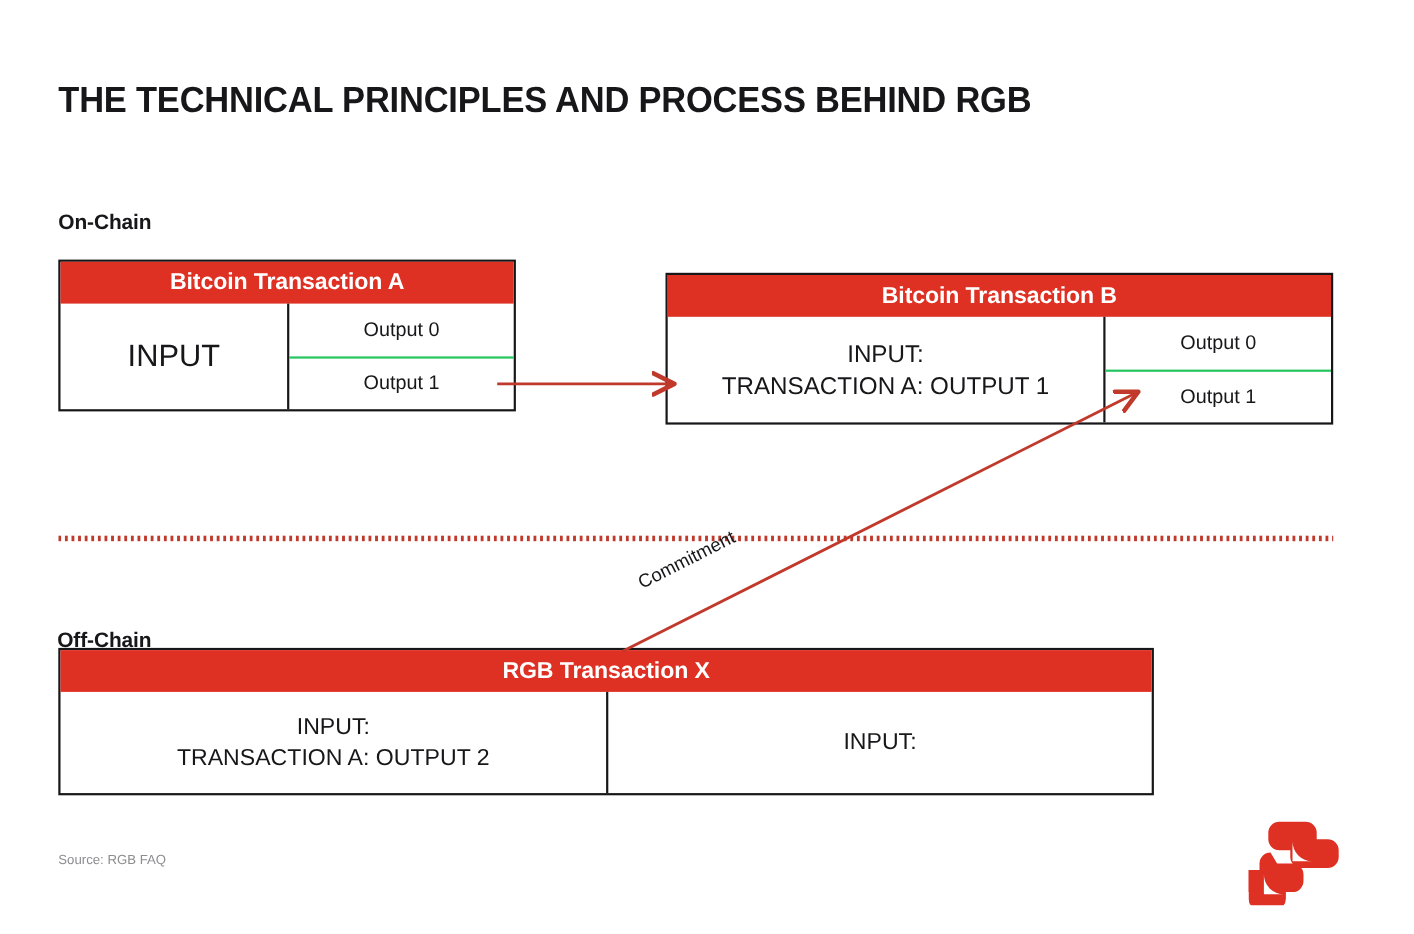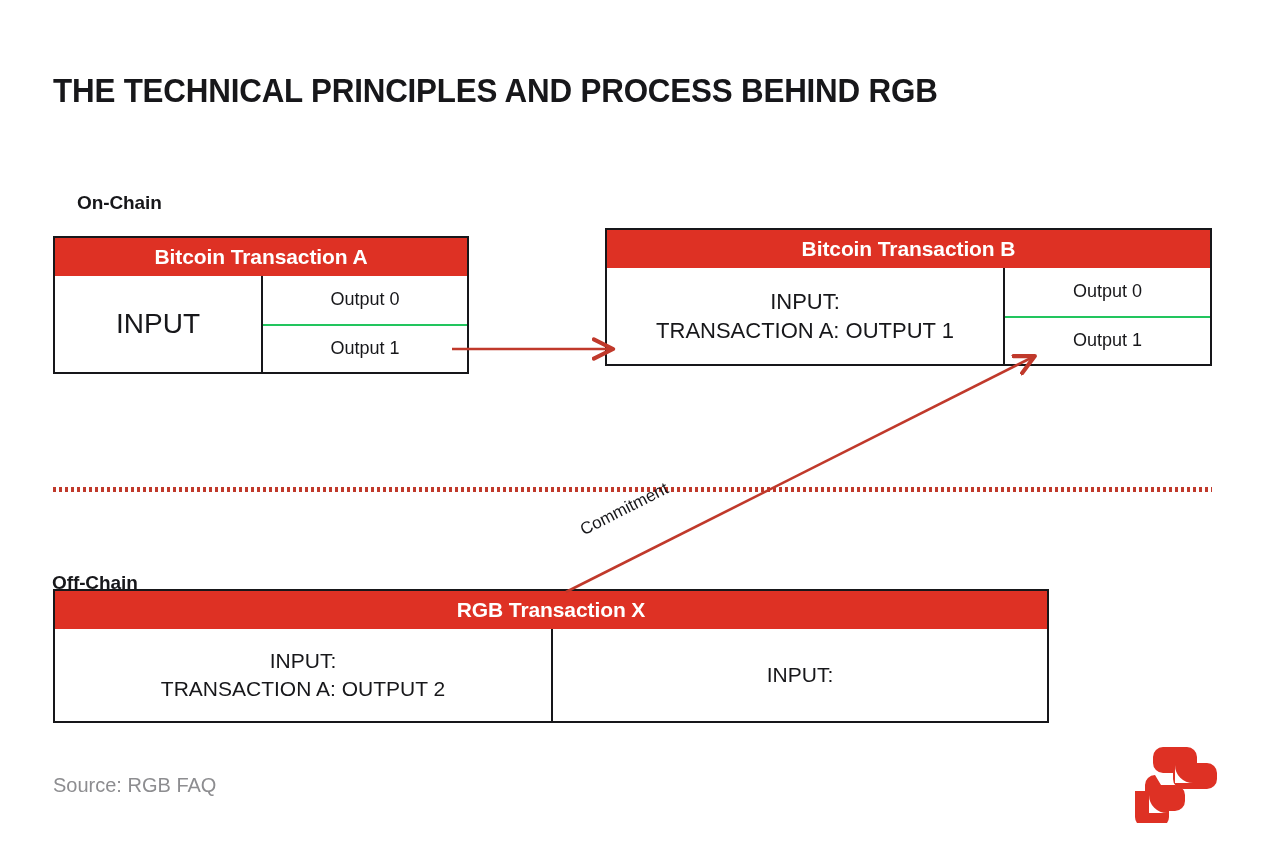--- a/index.html
+++ b/index.html
@@ -35,21 +35,21 @@
 
   
   .section-label {
     position: absolute;
     font-size: 19px;
     font-weight: 700;
     color: #17171a;
     letter-spacing: -0.1px;
     white-space: nowrap;
   }
-  .section-label.on  { left: 53px; top: 192px; margin-left: 24px; }
+  .section-label.on  { left: 53px; top: 192px; }
   .section-label.off { left: 52px; top: 544px; margin-top: 28px; }
 
   
   .tbox {
     position: absolute;
     border: 2px solid #17171a;
     background: #ffffff;
   }
   .tbox .thead {
     background: #DE3124;
@@ -79,21 +79,21 @@
   .hdiv { border-top: 2px solid #22c55e; }
 
   
   #tx-a { left: 53px; top: 236px; width: 416px; }
   #tx-a .tbody { height: 96px; }
   #tx-a .col-input  { width: 206px; font-size: 28px; }
   #tx-a .col-outs   { width: 206px; flex-direction: column; }
   #tx-a .col-outs .cell { height: 50%; font-size: 18px; }
 
   
-  #tx-b { left: 605px; top: 228px; width: 607px; }
+  #tx-b { left: 605px; top: 248px; width: 607px; }
   #tx-b .tbody { height: 96px; }
   #tx-b .col-input  { width: 396px; font-size: 22px; flex-direction: column; }
   #tx-b .col-outs   { width: 207px; flex-direction: column; }
   #tx-b .col-outs .cell { height: 50%; font-size: 18px; }
 
   
   #tx-x { left: 53px; top: 589px; width: 996px; }
   #tx-x .tbody { height: 92px; }
   #tx-x .col-half { width: 50%; flex-direction: column; font-size: 21px; }
 
@@ -131,21 +131,21 @@
     white-space: nowrap;
     transform: rotate(-26.8deg);
     transform-origin: left bottom;
   }
 
   
   #source-note {
     position: absolute;
     left: 53px;
     top: 774px;
-    font-size: 20px;
+    font-size: 12px;
     color: #8d8d90;
     white-space: nowrap;
   }
 
   
   #logo { position: absolute; left: 1135px; top: 743px; width: 86px; height: 80px; }
 </style>
 </head>
 <body>
 

